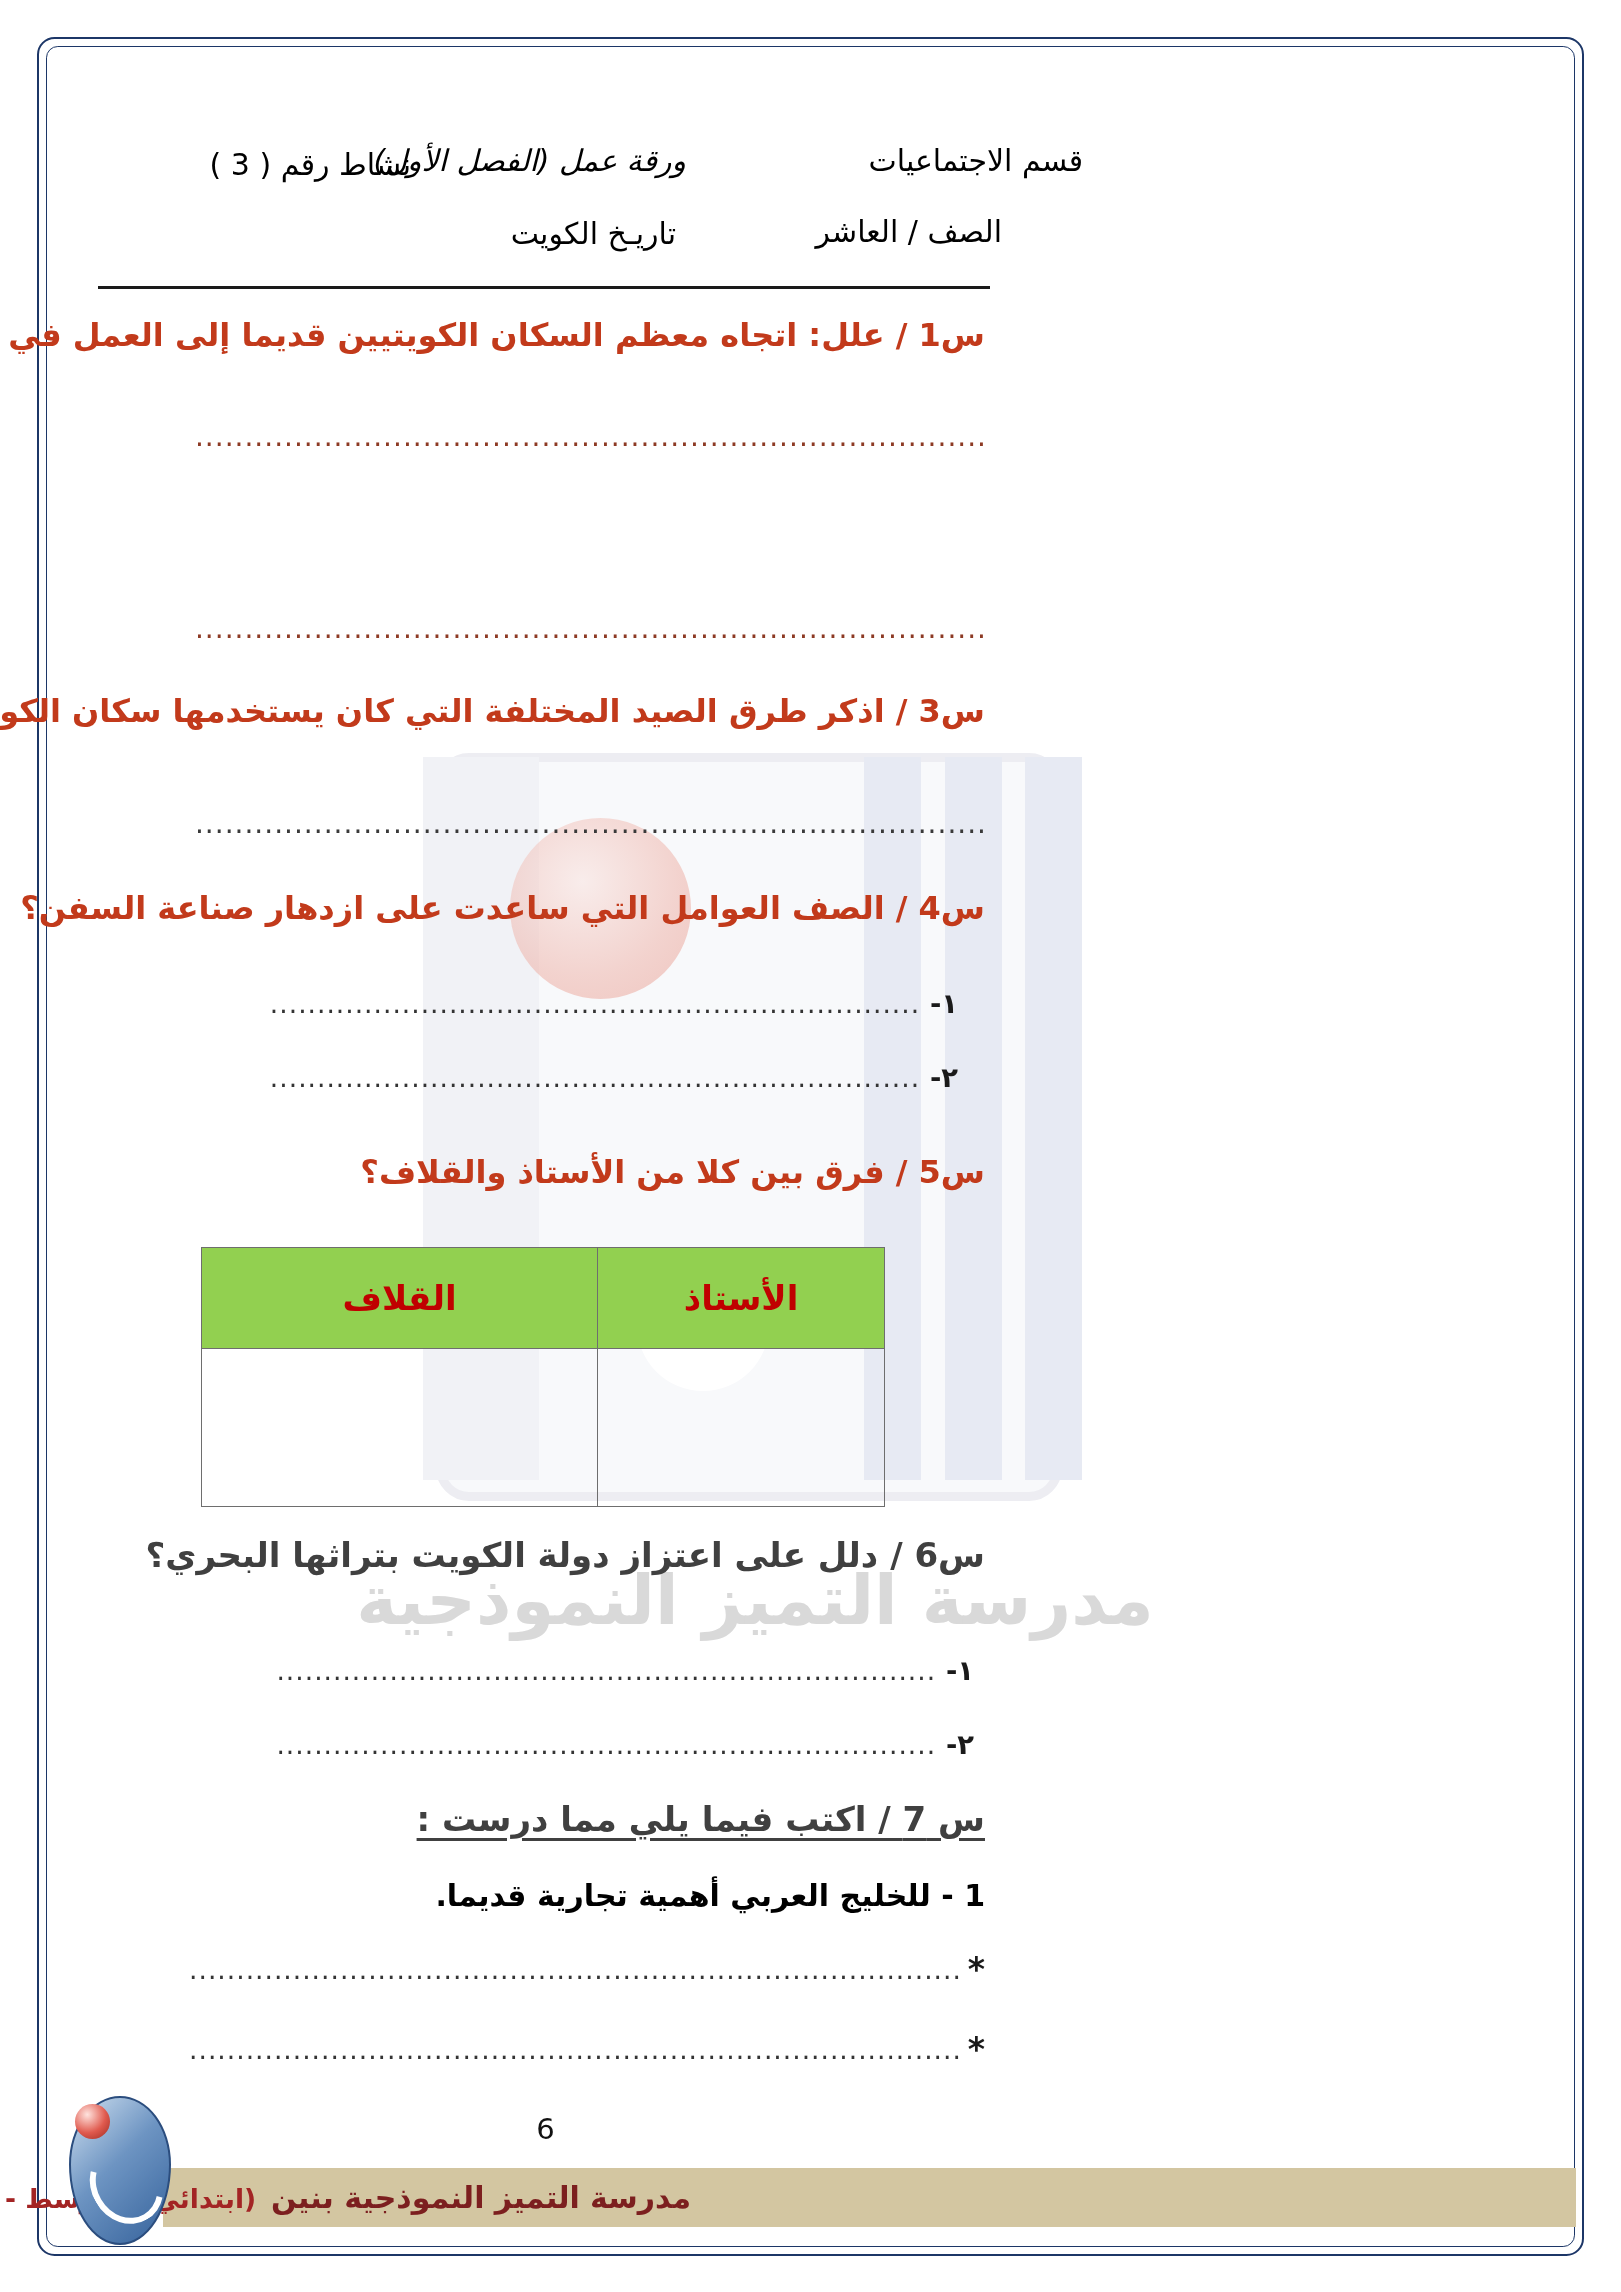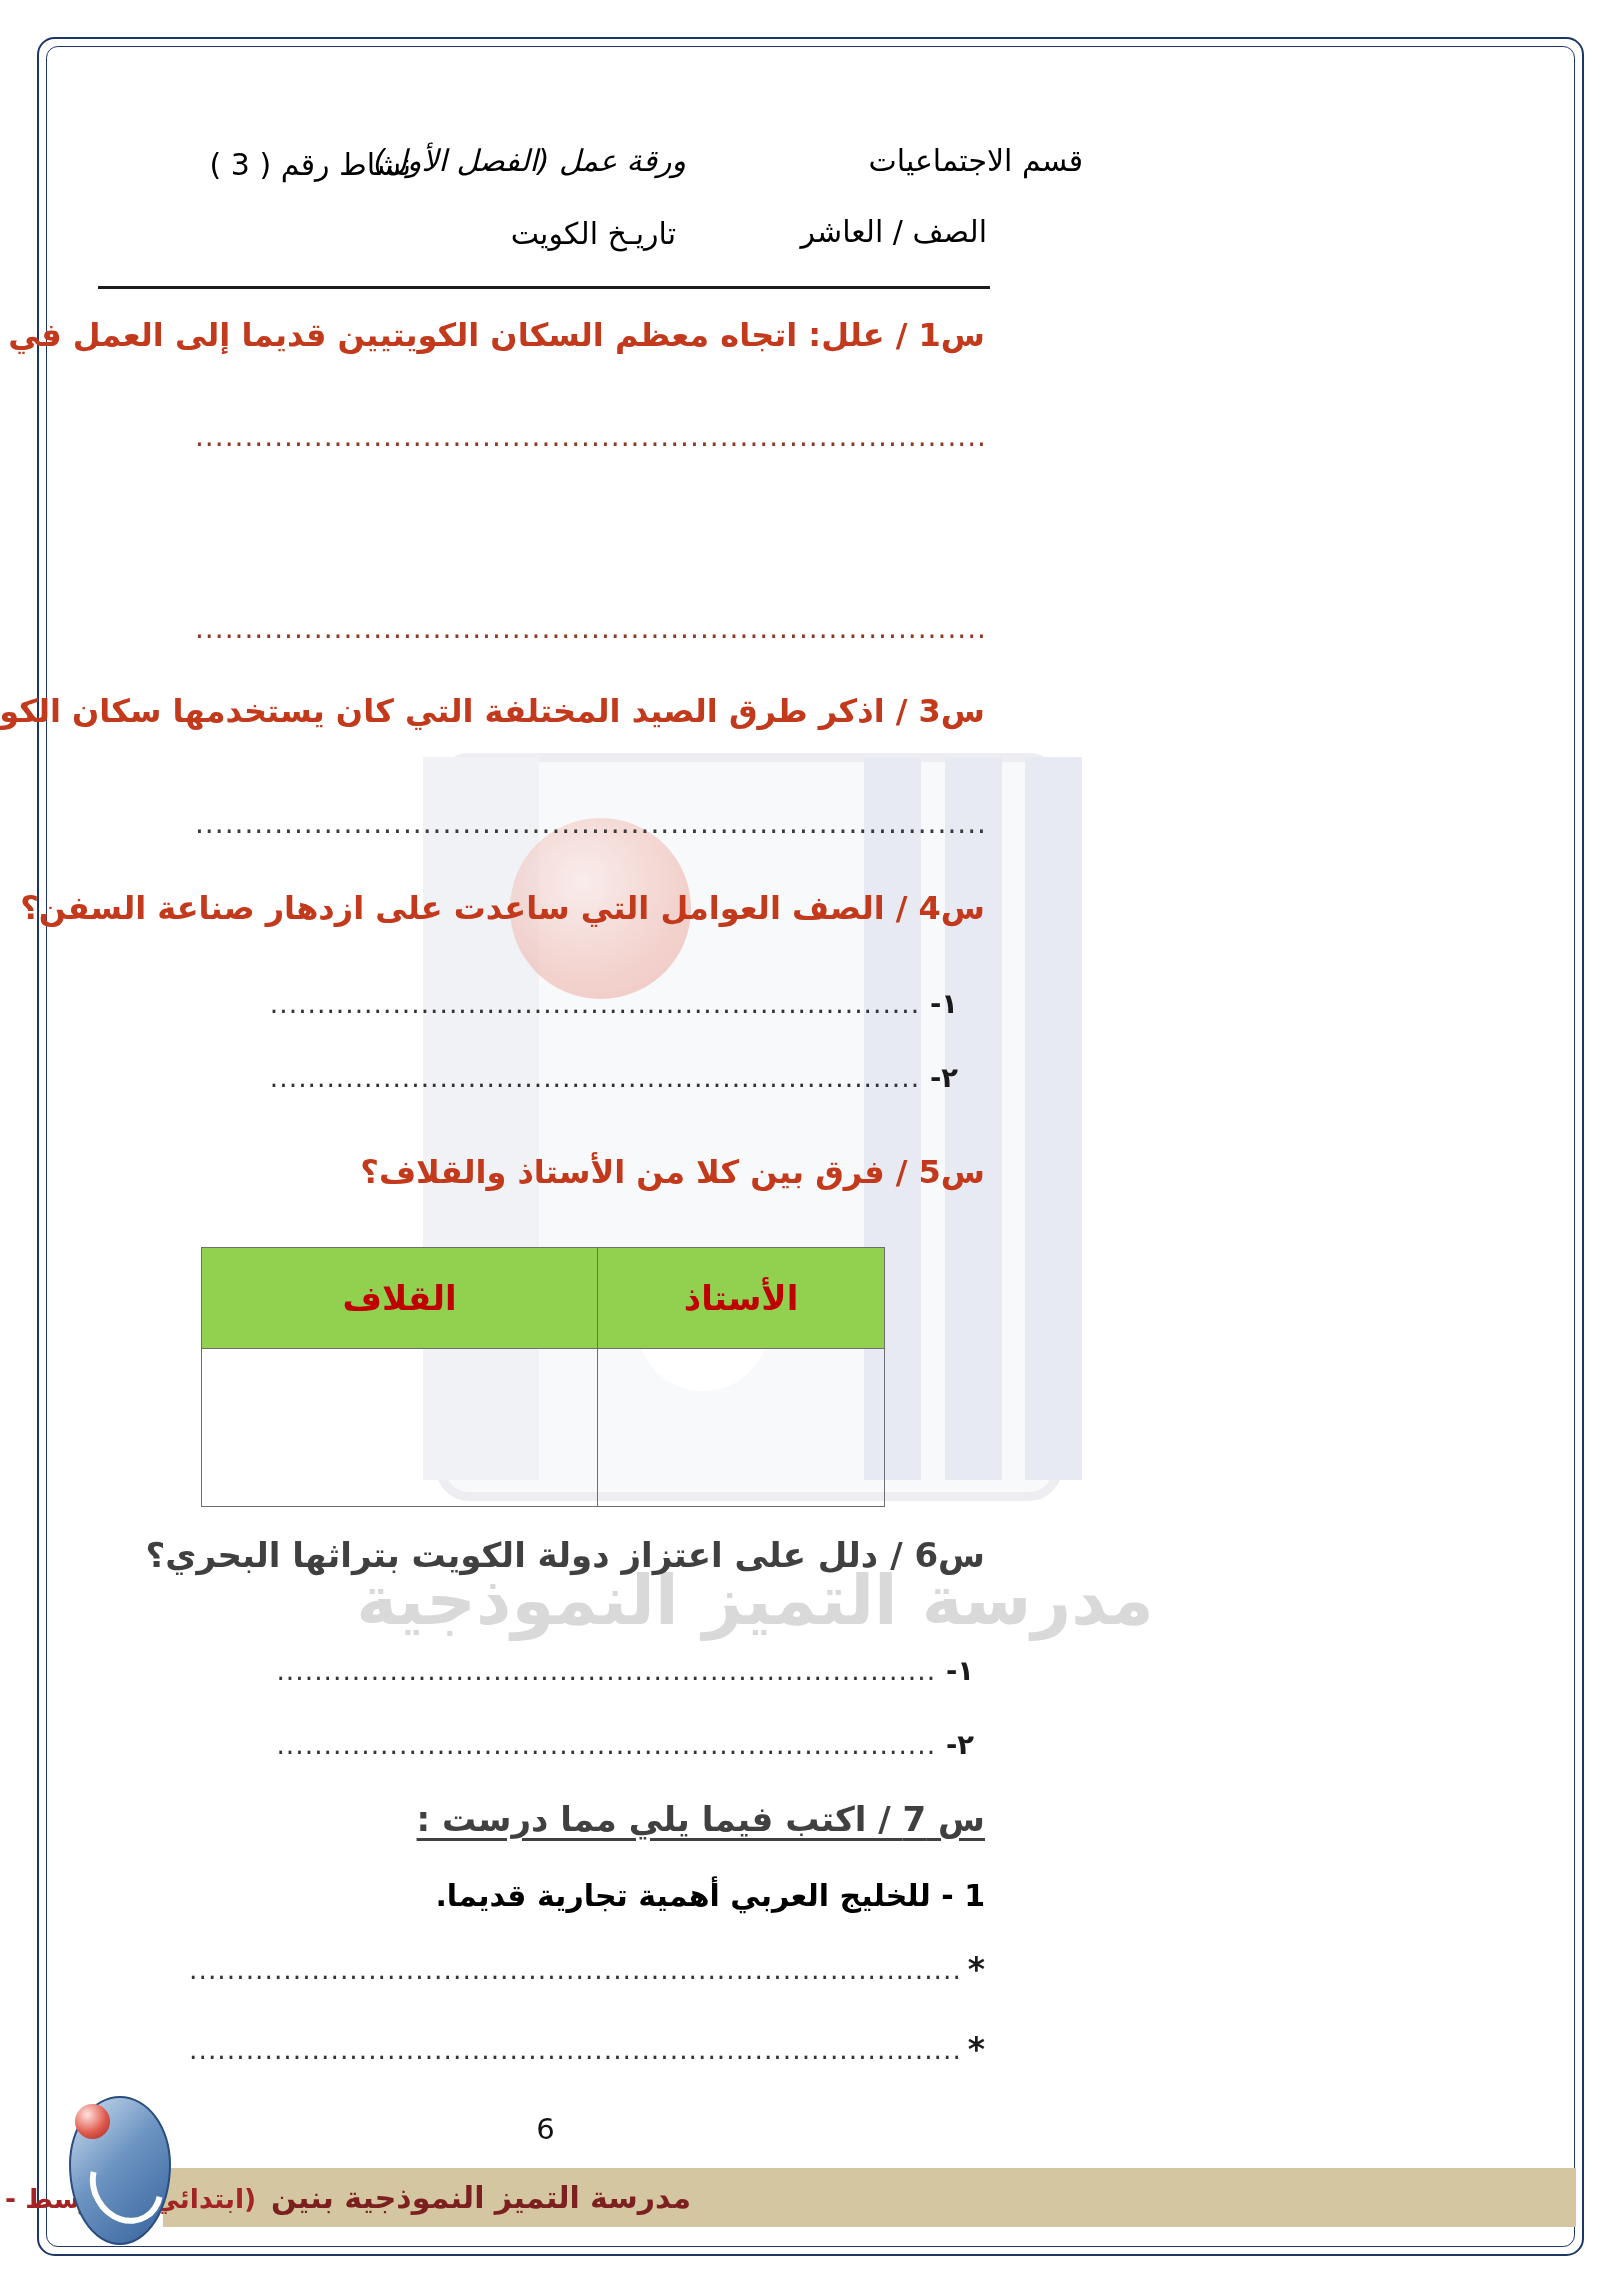--- a/index.html
+++ b/index.html
@@ -19,21 +19,21 @@
   .wm-band{left:423px;top:757px;width:116px;height:723px;background:#f1f2f6;}
   .wm-pink{left:510px;top:818px;width:181px;height:181px;border-radius:50%;
     background:radial-gradient(circle at 40% 35%, #f9e2de, #eeb3a9 60%, #e89c90);opacity:.55;}
   .wm-white{left:637px;top:1259px;width:132px;height:132px;border-radius:50%;background:#ffffff;}
   .wm-text{left:0;top:1560px;width:1510px;text-align:center;font-size:69px;font-weight:bold;
     color:#d9d9d9;letter-spacing:2px;white-space:nowrap;}
 
   
   .hdr{position:absolute;font-size:30px;color:#000;font-weight:500;white-space:nowrap;z-index:2;}
   .hdr-dept{top:143px;right:538px;}
-  .hdr-grade{top:214px;right:634px;margin-left:16px;}
+  .hdr-grade{top:214px;right:619px;margin-left:16px;}
   .hdr-title{top:143px;right:935px;font-style:italic;}
   .hdr-subject{top:216px;right:945px;margin-left:28px;}
   .hdr-activity{top:147px;right:1210px;}
   .rule{position:absolute;top:286px;left:98px;width:892px;height:2.9px;background:#1a1a1a;z-index:2;}
 
   
   .q{position:absolute;right:636px;font-weight:700;color:#c23a1b;font-size:32px;white-space:nowrap;z-index:2;}
   .q1{top:316px;} .q2{top:506px;} .q3{top:692px;} .q4{top:889px;} .q5{top:1153px;}
   .q-strong{font-weight:800;color:#404040;font-size:34px;}
   .q6{top:1535px;} .q7{top:1799px;text-decoration:underline;text-underline-offset:6.9px;}

